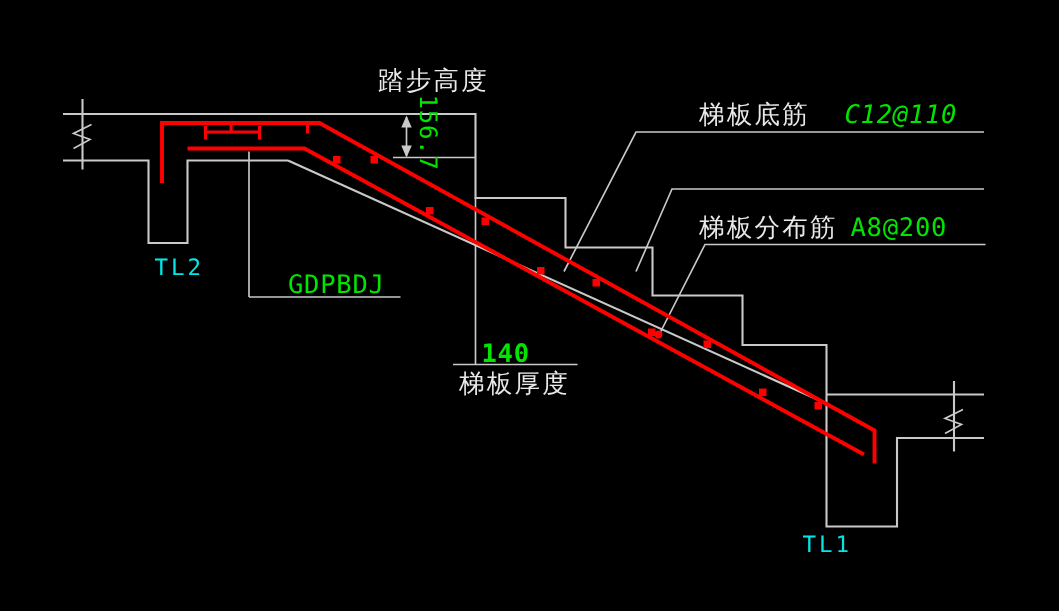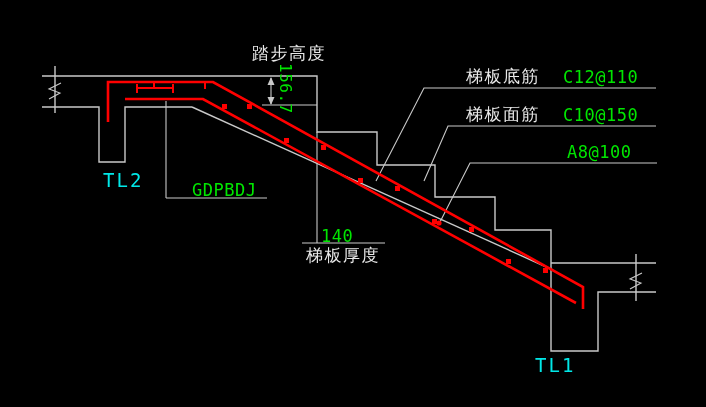--- a/index.html
+++ b/index.html
@@ -3,21 +3,21 @@
 <meta charset="utf-8">
 <style>
   html,body{margin:0;padding:0;background:#000;}
   .canvas{position:relative;width:706px;height:407px;background:var(--background,#000);
           font-family:"Liberation Sans",sans-serif;overflow:hidden;}
   .txt{position:absolute;white-space:nowrap;line-height:1;}
   .cn{color:var(--text-white,#e9e9e9);font-size:17px;letter-spacing:1.5px;
       font-family:"Liberation Sans",sans-serif;}
   .code{color:var(--code-green,#00e600);font-size:17px;letter-spacing:0.5px;
         font-family:"DejaVu Sans Mono",monospace;}
-  .beam{color:var(--beam-cyan,#00e8e8);font-size:19px;letter-spacing:2px;
+  .beam{color:var(--beam-cyan,#00e8e8);font-size:15px;letter-spacing:2px;
         font-family:"DejaVu Sans Mono",monospace;}
   .vdim{transform:rotate(90deg);transform-origin:0 0;font-size:16px;}
   svg{position:absolute;left:0;top:0;}
   .outl{stroke:var(--line,#c9c9c9);stroke-width:1.4;fill:none;}
   .lead{stroke:var(--line,#c9c9c9);stroke-width:1.1;fill:none;}
   .bar{stroke:var(--rebar,#ff0000);stroke-width:2.6;fill:none;}
   .barthin{stroke:var(--rebar,#ff0000);stroke-width:2;fill:none;}
   .rfill{fill:var(--rebar,#ff0000);stroke:none;}
   .wfill{fill:var(--line,#c9c9c9);stroke:none;}
 </style>
@@ -101,25 +101,24 @@
 
   <div class="txt code vdim" style="left:293px;top:63px;">156.7</div>
 
   <div class="txt beam" style="left:103px;top:171px;">TL2</div>
 
   <div class="txt beam" style="left:535px;top:356px;">TL1</div>
 
   <div class="txt code" style="left:192px;top:182px;">GDPBDJ</div>
 
 
-  <div class="txt code" style="left:321px;top:228px;">140</div>
+  <div class="txt code" style="left:321px;top:228px;font-weight:bold;">140</div>
 
   <div class="txt cn" style="left:306px;top:247px;">梯板厚度</div>
 
   <div class="txt cn" style="left:466px;top:68px;">梯板底筋</div>
-  <div class="txt code" style="left:563px;top:69px;">C12@110</div>
+  <div class="txt code" style="left:563px;top:69px;font-style:italic;">C12@110</div>
 
-  <div class="txt cn" style="left:466px;top:106px;">梯板面筋</div>
-  <div class="txt code" style="left:563px;top:107px;">C10@150</div>
 
-  <div class="txt code" style="left:567px;top:144px;">A8@100</div>
+  <div class="txt cn" style="left:466px;top:143px;">梯板分布筋</div>
+  <div class="txt code" style="left:567px;top:144px;">A8@200</div>
 
 </div>
 
 </body></html>

